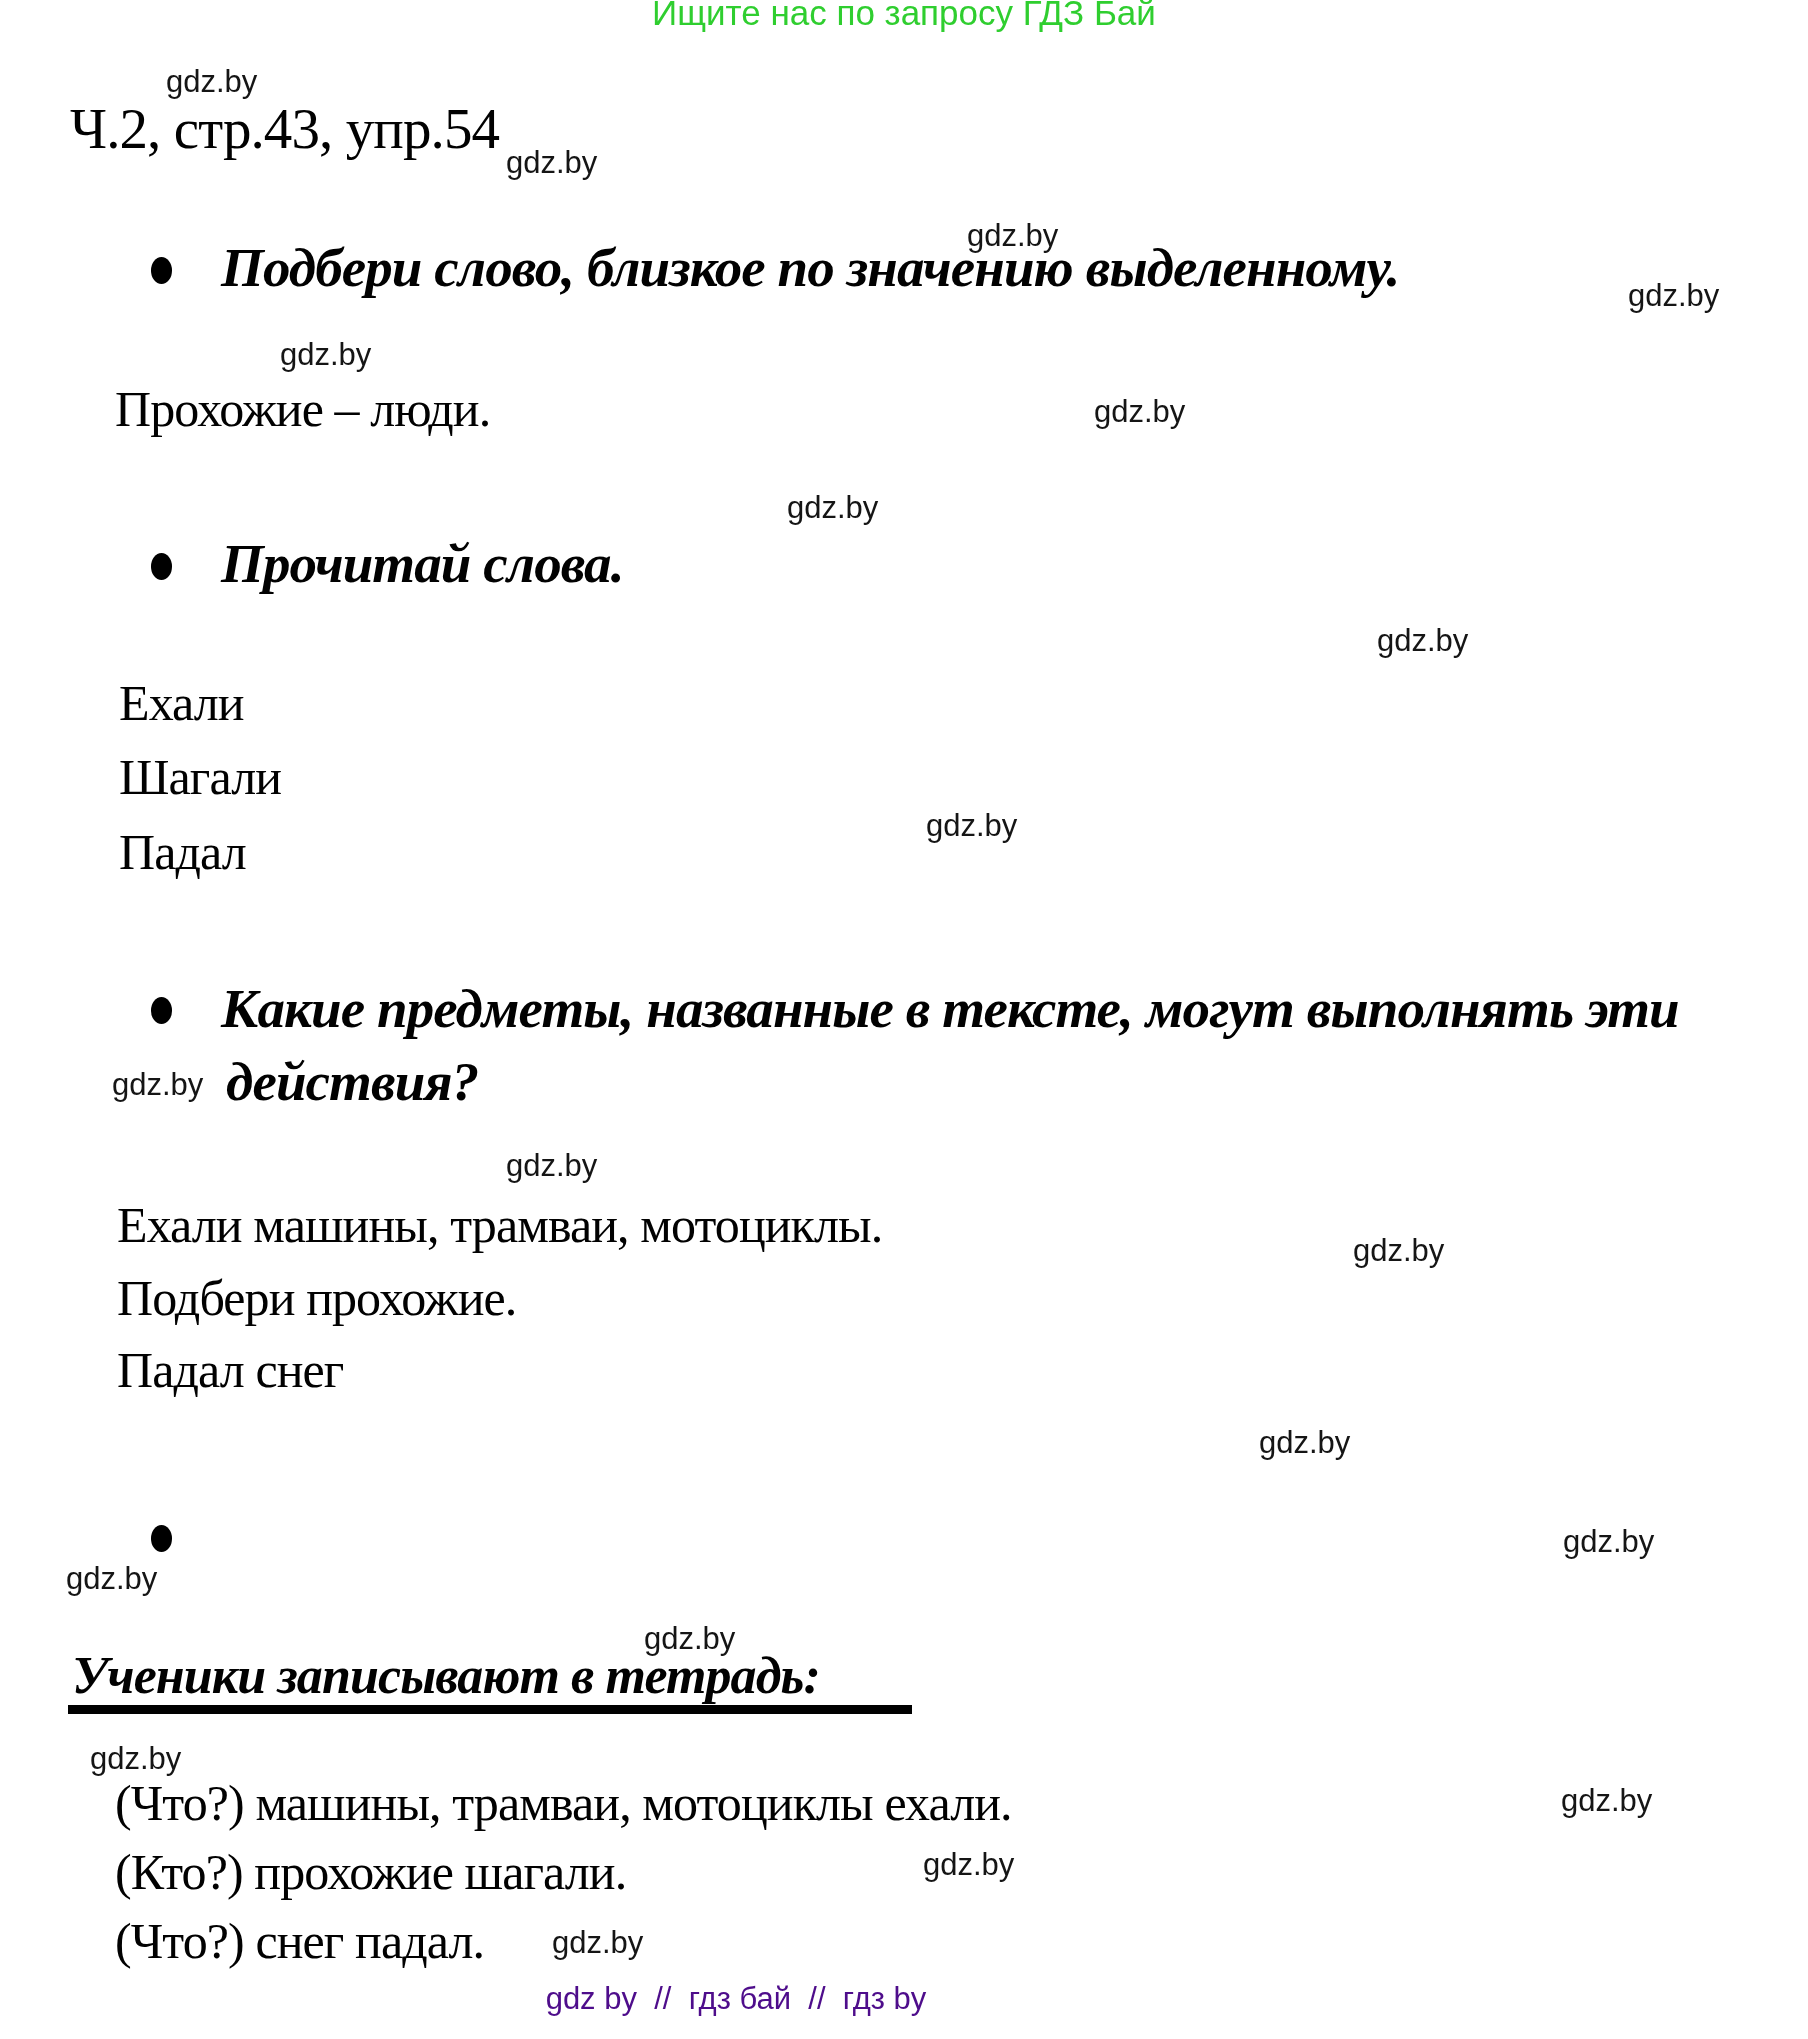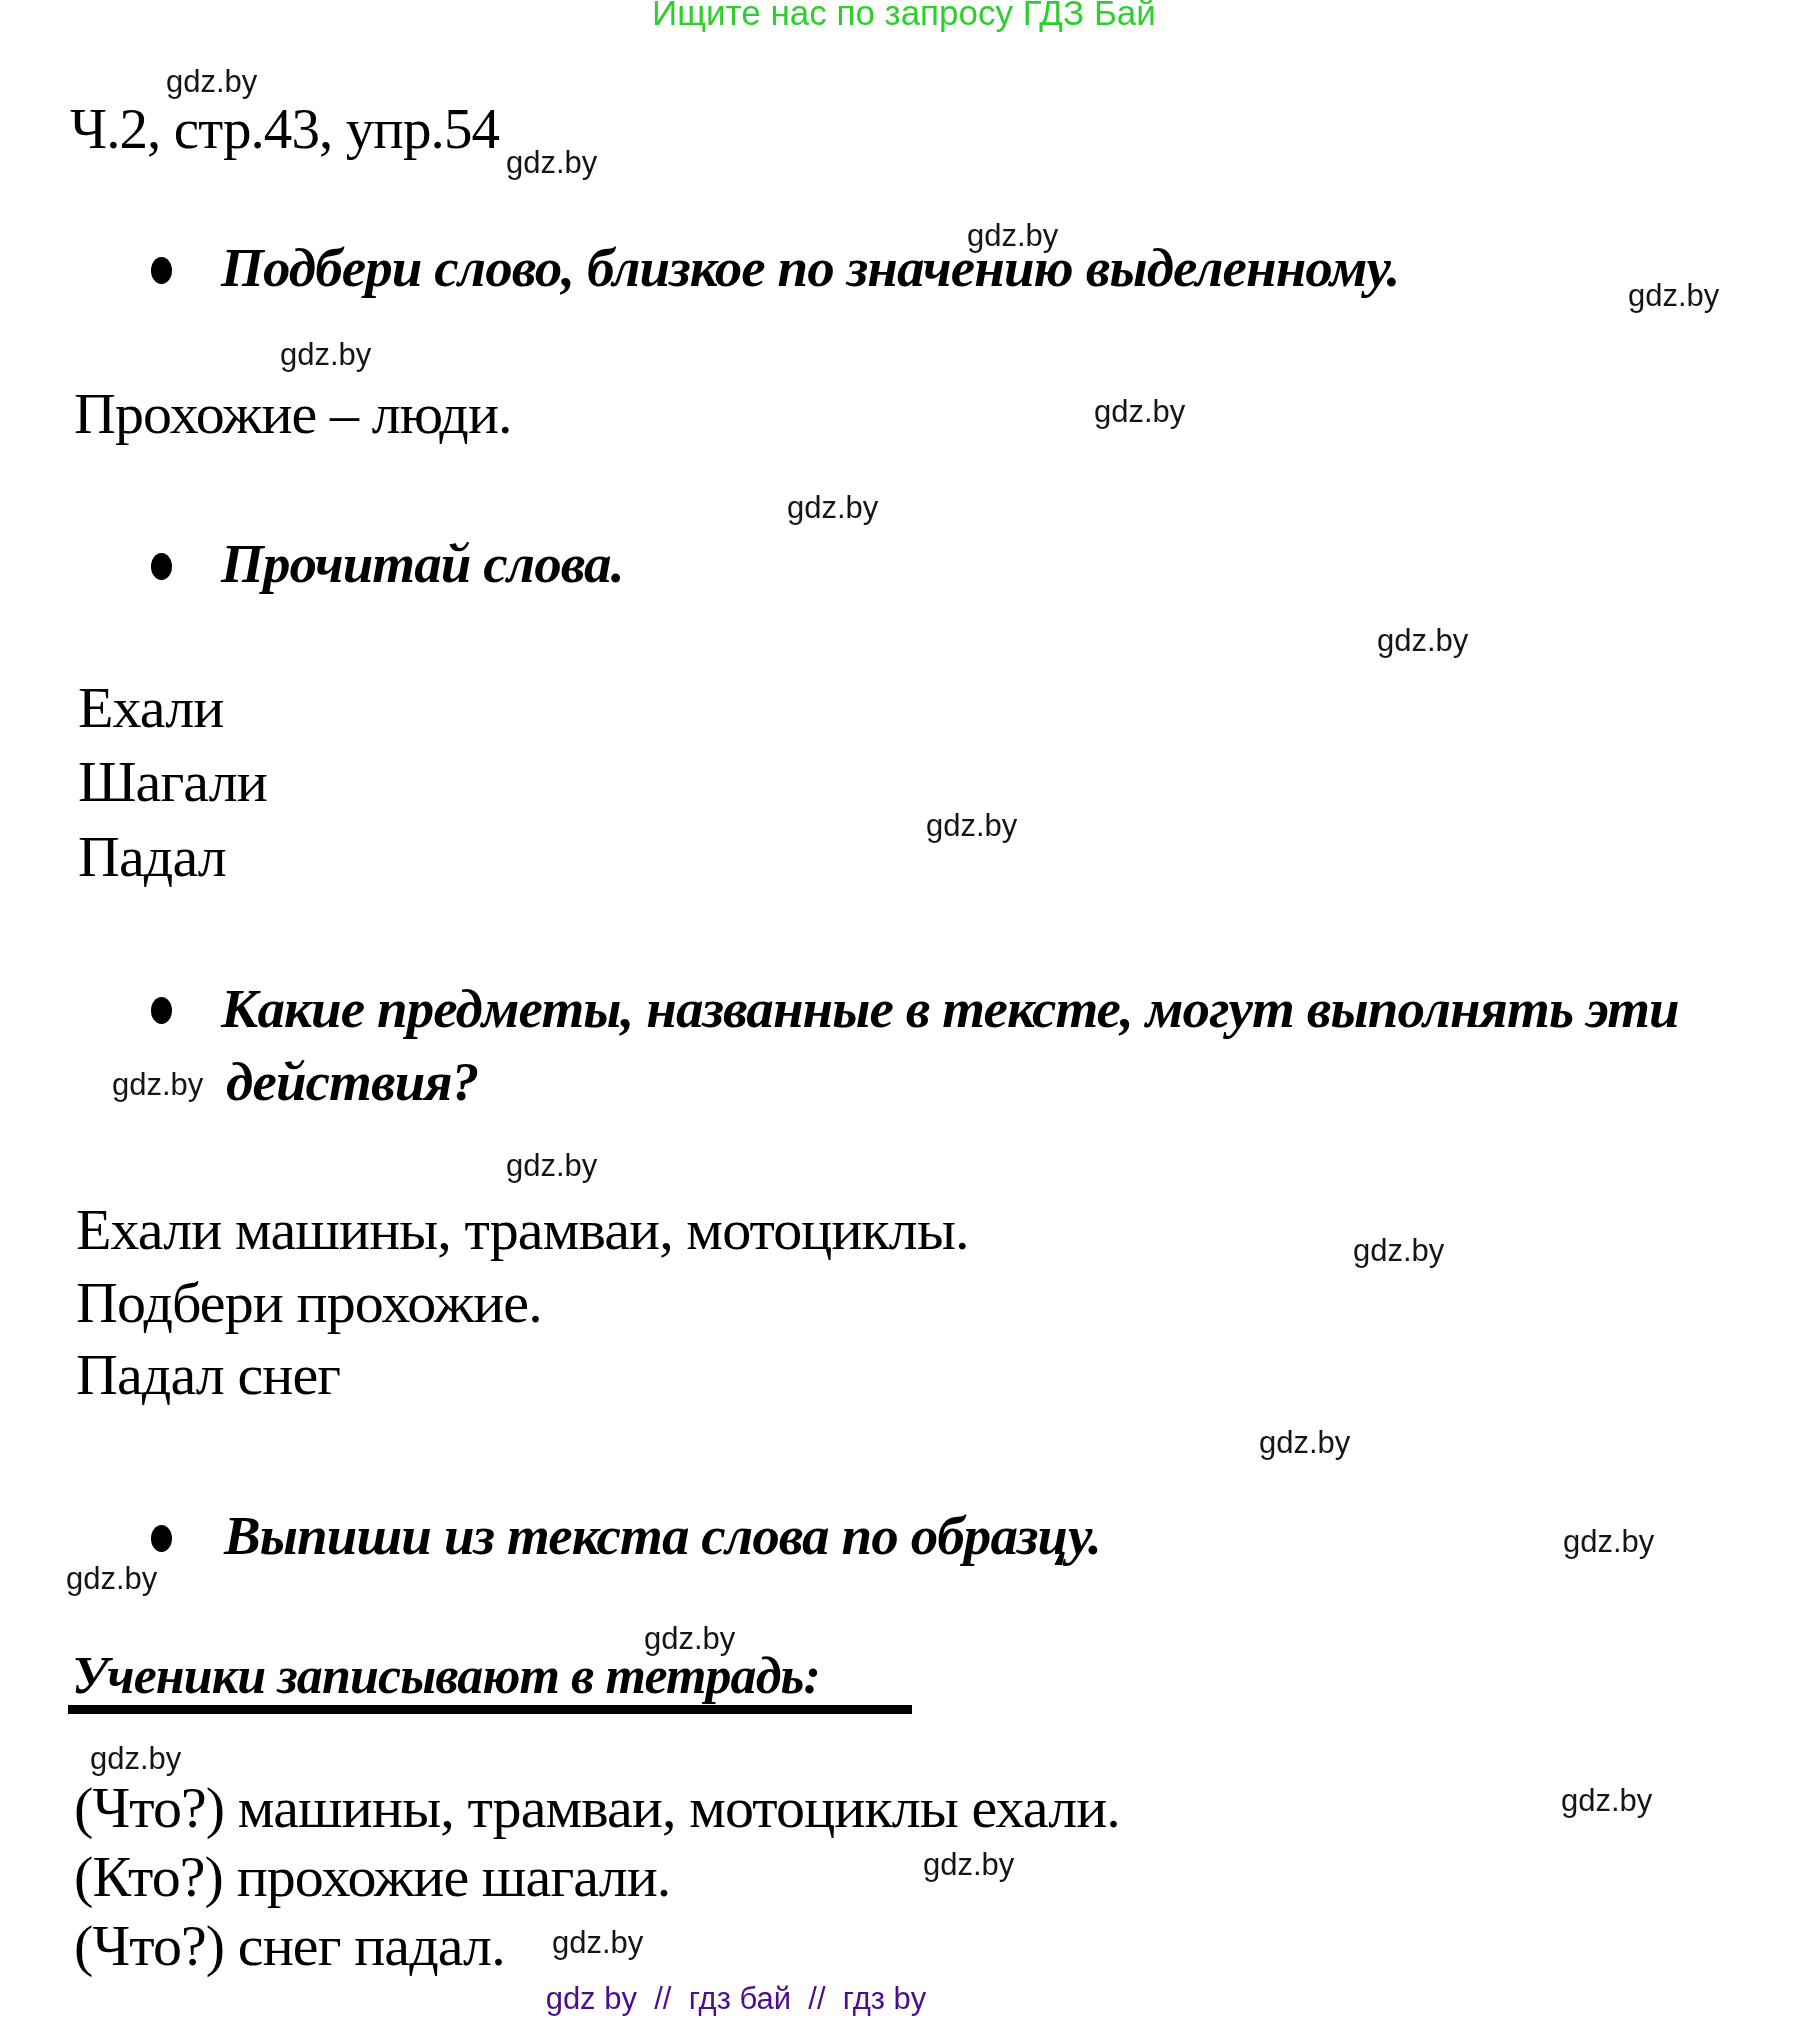--- a/index.html
+++ b/index.html
@@ -30,21 +30,21 @@
     position:absolute;width:21px;height:26.5px;border-radius:50%;
     background:#000;
   }
   .bullet-text{
     position:absolute;
     font-size:55px;font-weight:bold;font-style:italic;
     letter-spacing:-0.9px;line-height:1.1;white-space:nowrap;
   }
   .body-line{
     position:absolute;
-    font-size:58px;letter-spacing:-0.9px;line-height:1.1;white-space:nowrap;
+    font-size:50px;letter-spacing:-0.9px;line-height:1.1;white-space:nowrap;margin-left:41px;
   }
   .subheading{
     position:absolute;left:72px;top:1647px;
     font-size:52px;font-weight:bold;font-style:italic;
     letter-spacing:-0.9px;line-height:1.1;white-space:nowrap;
   }
   .heading-underline{
     position:absolute;left:68px;top:1705px;width:844px;height:8.5px;
     background:#000;
   }
@@ -78,21 +78,20 @@
 
   <span class="dot" style="left:151px;top:997px;"></span>
   <div class="bullet-text" style="left:221px;top:979px;">Какие предметы, названные в тексте, могут выполнять эти</div>
   <div class="bullet-text" style="left:226px;top:1052px;">действия?</div>
 
   <div class="body-line" style="left:76px;top:1198px;">Ехали машины, трамваи, мотоциклы.</div>
   <div class="body-line" style="left:76px;top:1271px;">Подбери прохожие.</div>
   <div class="body-line" style="left:76px;top:1343px;">Падал снег</div>
 
   <span class="dot" style="left:151px;top:1525px;"></span>
-  <div class="bullet-text" style="left:224px;top:1506px;">Выпиши из текста слова по образцу.</div>
 
   <div class="subheading">Ученики записывают в тетрадь:</div>
   <div class="heading-underline"></div>
 
   <div class="body-line" style="left:74px;top:1845px;">(Кто?) прохожие шагали.</div>
   <div class="body-line" style="left:74px;top:1776px;">(Что?) машины, трамваи, мотоциклы ехали.</div>
   <div class="body-line" style="left:74px;top:1914px;">(Что?) снег падал.</div>
 
   <span class="wm" style="left:166px;top:66px;">gdz.by</span>
   <span class="wm" style="left:506px;top:147px;">gdz.by</span>

